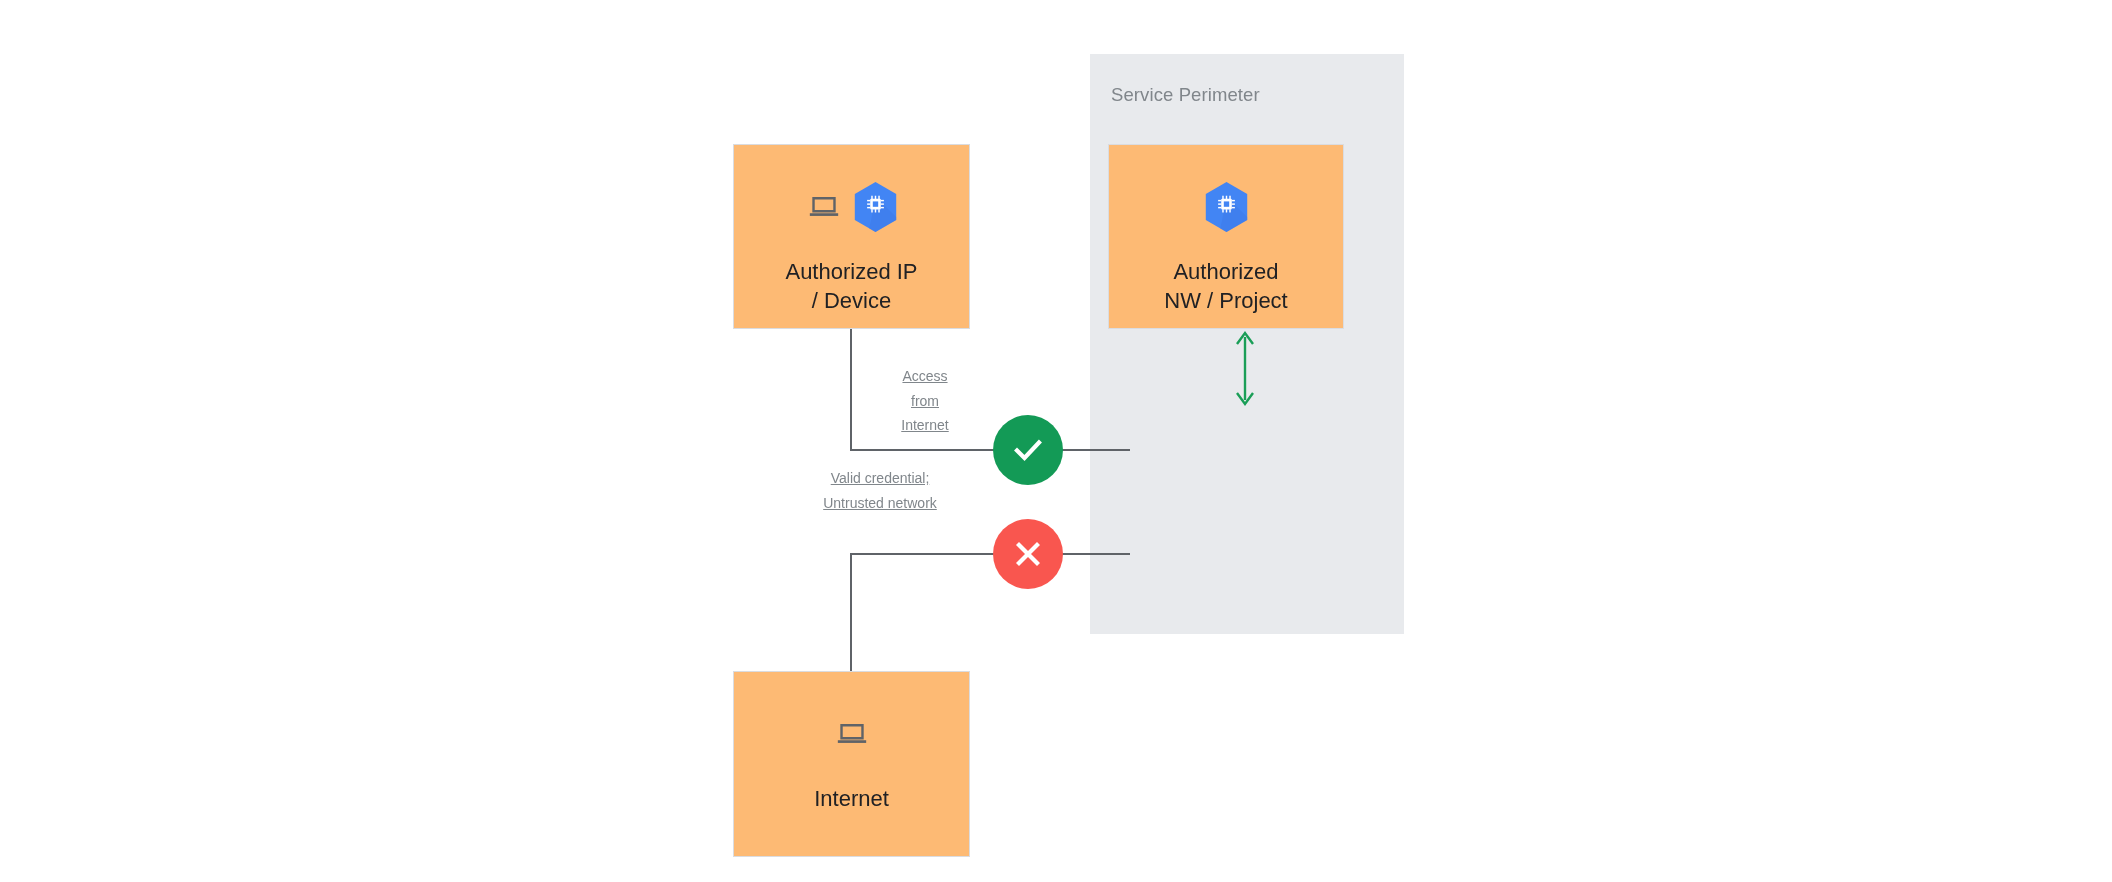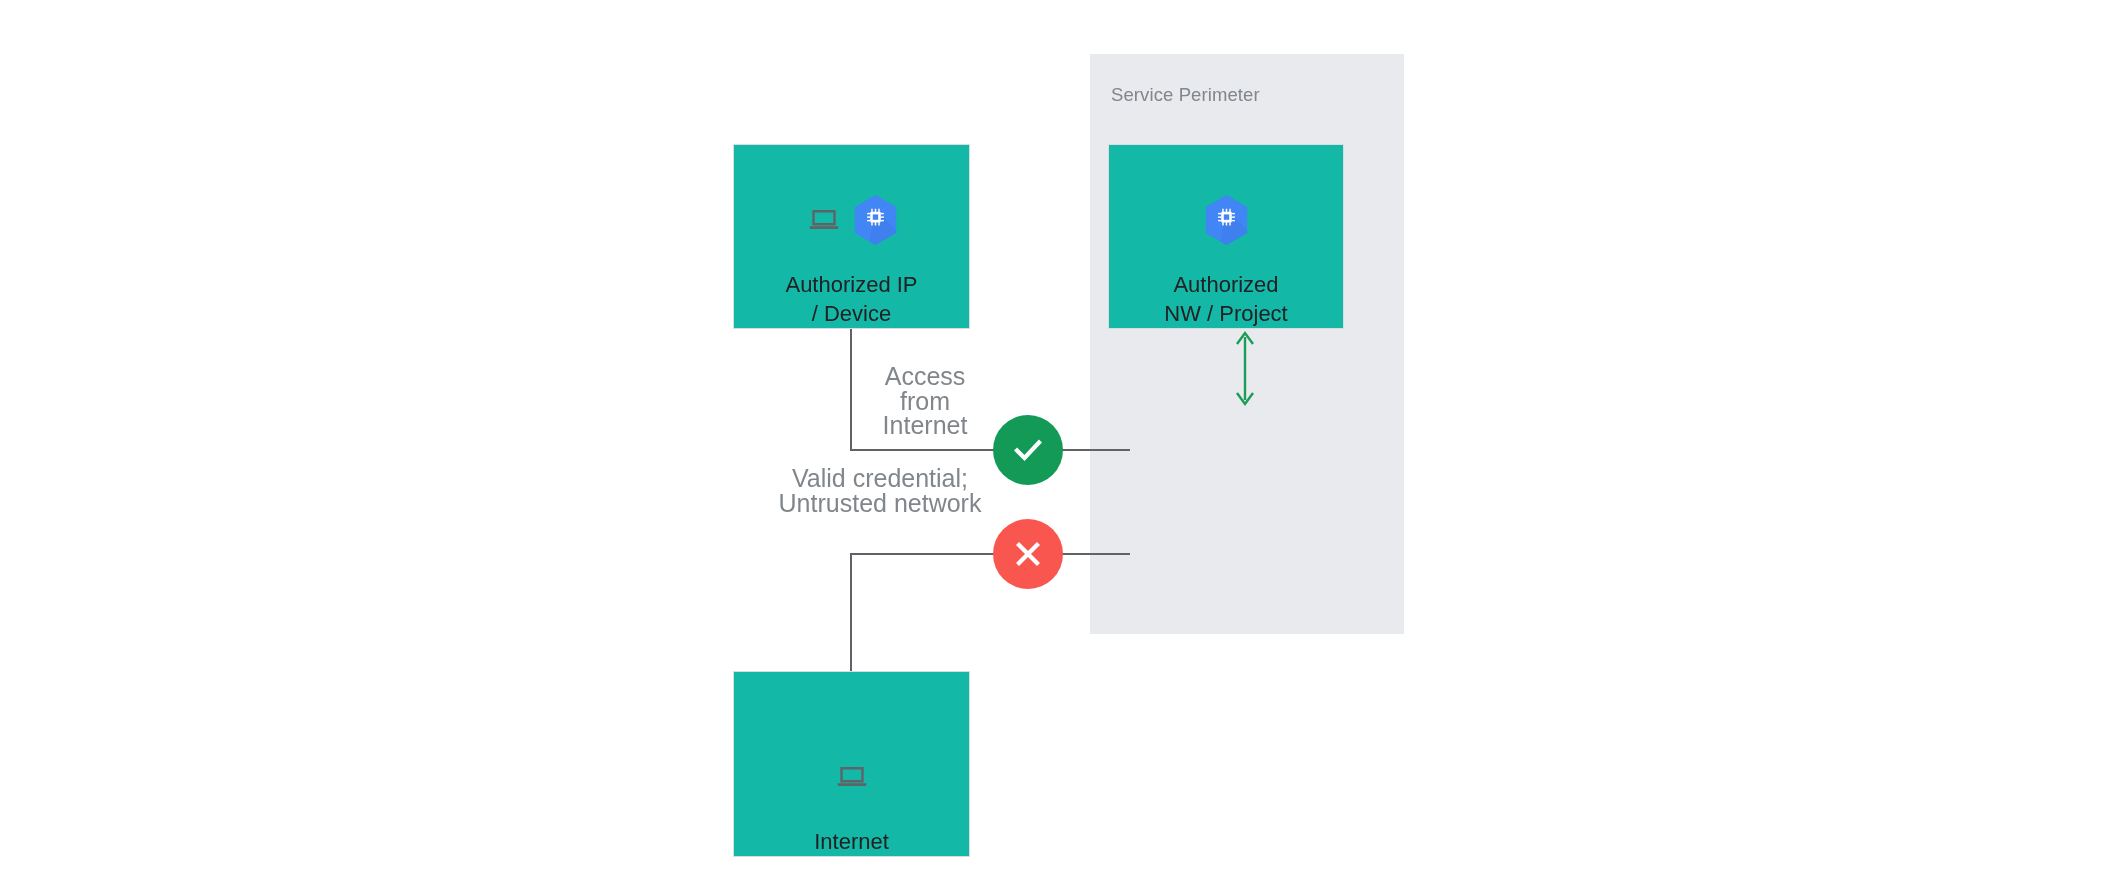--- a/index.html
+++ b/index.html
@@ -35,27 +35,27 @@
     top: 68px;
     font-size: 18.5px;
     color: #80868b;
     letter-spacing: 0.1px;
     white-space: nowrap;
   }
 
   
   .node {
     position: absolute;
-    background: #14b8a6;
+    background: #fdba74;
     border: 1px solid #dadce0;
     box-sizing: border-box;
     display: flex;
     flex-direction: column;
     align-items: center;
-    justify-content: flex-end;
+    justify-content: flex-start;
   }
   .node-icons {
     display: flex;
     align-items: center;
     justify-content: center;
     gap: 9px;
     height: 52px;
     margin-top: 36px;
   }
   .node-label {
@@ -86,25 +86,26 @@
   #line-check-to-data { left: 1058px; top: 433px; width: 72px; }
 
   
   #line-net-up    { left: 850px; top: 537px; height: 119px; }
   #line-net-right { left: 850px; top: 537px; width: 150px; }
   #line-x-to-data { left: 1058px; top: 537px; width: 72px; }
 
   
   .edge-label {
     position: absolute;
-    font-size: 25px;
+    font-size: 14px;
     line-height: 24.5px;
     color: #80868b;
     text-align: center;
     white-space: pre-line;
+    text-decoration: underline;
   }
   #label-access-from-internet { left: 860px; top: 348px; width: 130px; }
   #label-valid-credential     { left: 760px; top: 450px; width: 240px; }
 
   
   .badge {
     position: absolute;
     width: 70px;
     height: 70px;
     border-radius: 50%;

